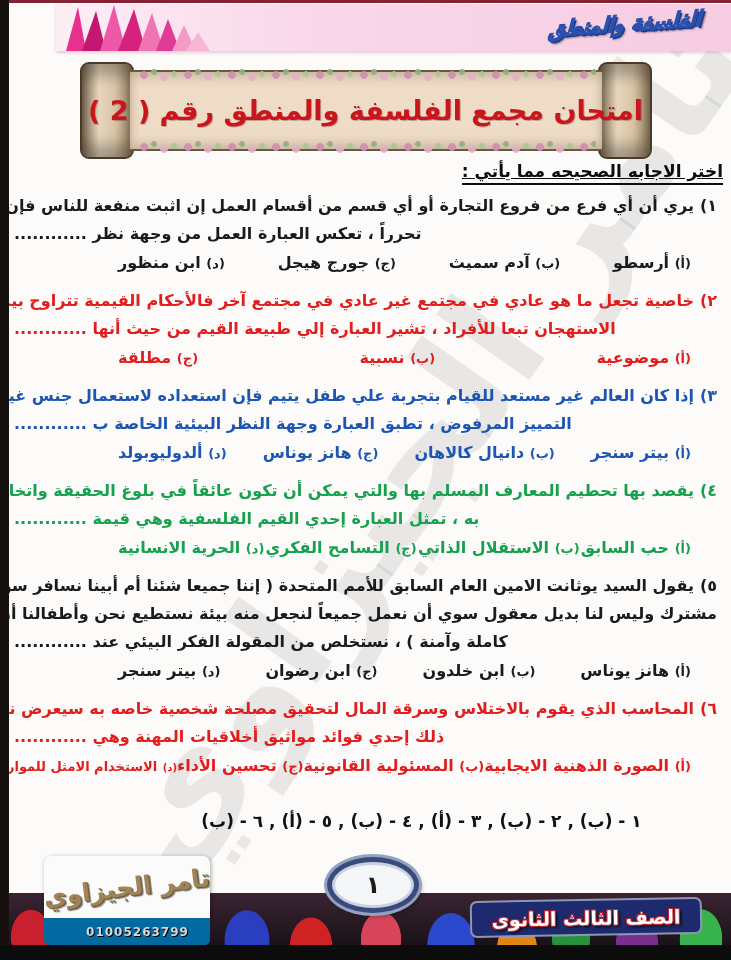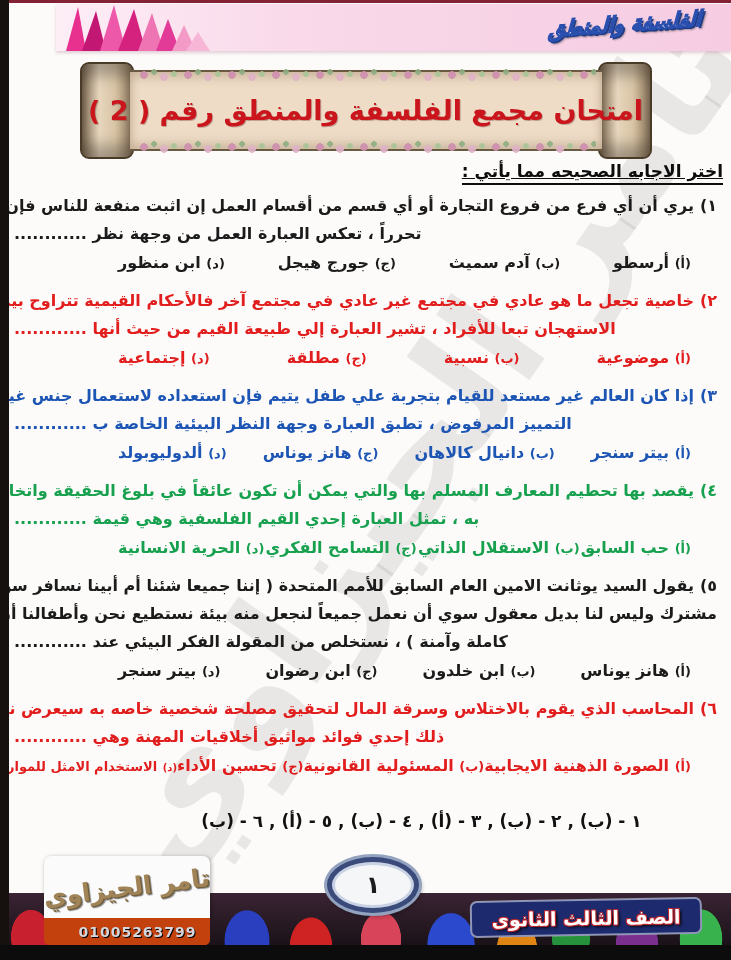--- a/index.html
+++ b/index.html
@@ -114,23 +114,23 @@
     background:#fbfbfb; border-radius:7px 7px 0 0; box-shadow:1px 1px 4px rgba(0,0,0,.35);
     display:flex; align-items:center; justify-content:center; overflow:hidden;
   }
   .logo-name {
     font-size:25px; font-weight:bold; color:#a08457; direction:rtl; white-space:nowrap;
     transform:rotate(-7deg); letter-spacing:-1px;
     text-shadow:1px 1px 0 #6d5a38, 2px 2px 1px rgba(0,0,0,.45);
   }
   .phone-band {
     position:absolute; left:44px; top:918px; width:166px; height:27px; z-index:5;
-    background:#c2410c; border-radius:0 0 5px 5px;
+    background:#0369a1; border-radius:0 0 5px 5px;
     display:flex; align-items:center; justify-content:center;
-    font-size:14px; font-weight:bold; color:#d6d6dc; letter-spacing:1px;
+    font-size:12px; font-weight:bold; color:#d6d6dc; letter-spacing:1px;
     text-shadow:1px 1px 0 #000;
     padding-left:21px;
   }
   .grade-badge {
     position:absolute; left:470px; top:899px; width:232px; height:37px; z-index:5;
     background:#1d2b6e; border:2px solid rgba(255,255,255,.5); border-radius:7px;
     display:flex; align-items:center; justify-content:center; direction:rtl;
     font-size:19px; font-weight:bold; color:#ffffff; white-space:nowrap;
     text-shadow:1px 1px 0 #c1272d, -1px -1px 0 #c1272d, 1px -1px 0 #c1272d, -1px 1px 0 #c1272d, 2px 2px 3px #000;
     transform:rotate(-1deg);
@@ -189,21 +189,20 @@
 
     <section class="question" style="color: rgb(226, 29, 29);">
       <div class="q-line first">
         <span class="q-num">٢)</span><span>خاصية تجعل ما هو عادي في مجتمع غير عادي في مجتمع آخر فالأحكام القيمية تتراوح بين الاستحسان أو</span>
       </div>
       <div class="q-line cont">الاستهجان تبعا للأفراد ، تشير العبارة إلي طبيعة القيم من حيث أنها ............</div>
       <div class="options">
         <span class="option"><span class="opt-letter">(أ)</span> <span class="opt-text">موضوعية</span></span>
         <span class="option"><span class="opt-letter">(ب)</span> <span class="opt-text">نسبية</span></span>
         <span class="option"><span class="opt-letter">(ج)</span> <span class="opt-text">مطلقة</span></span>
-        <span class="option"><span class="opt-letter">(د)</span> <span class="opt-text">إجتماعية</span></span>
       </div>
     </section>
 
     <section class="question" style="color: rgb(29, 85, 180);">
       <div class="q-line first">
         <span class="q-num">٣)</span><span>إذا كان العالم غير مستعد للقيام بتجربة علي طفل يتيم فإن استعداده لاستعمال جنس غير بشري يعد نوع من</span>
       </div>
       <div class="q-line cont">التمييز المرفوض ، تطبق العبارة وجهة النظر البيئية الخاصة ب ............</div>
       <div class="options">
         <span class="option"><span class="opt-letter">(أ)</span> <span class="opt-text">بيتر سنجر</span></span>

